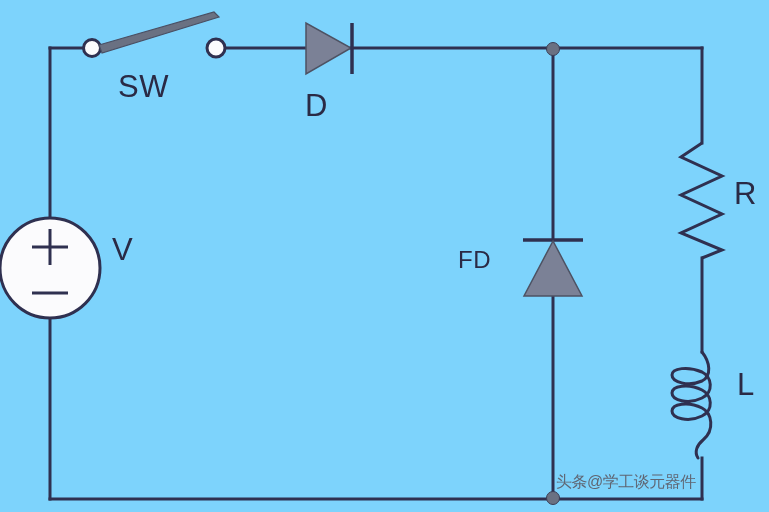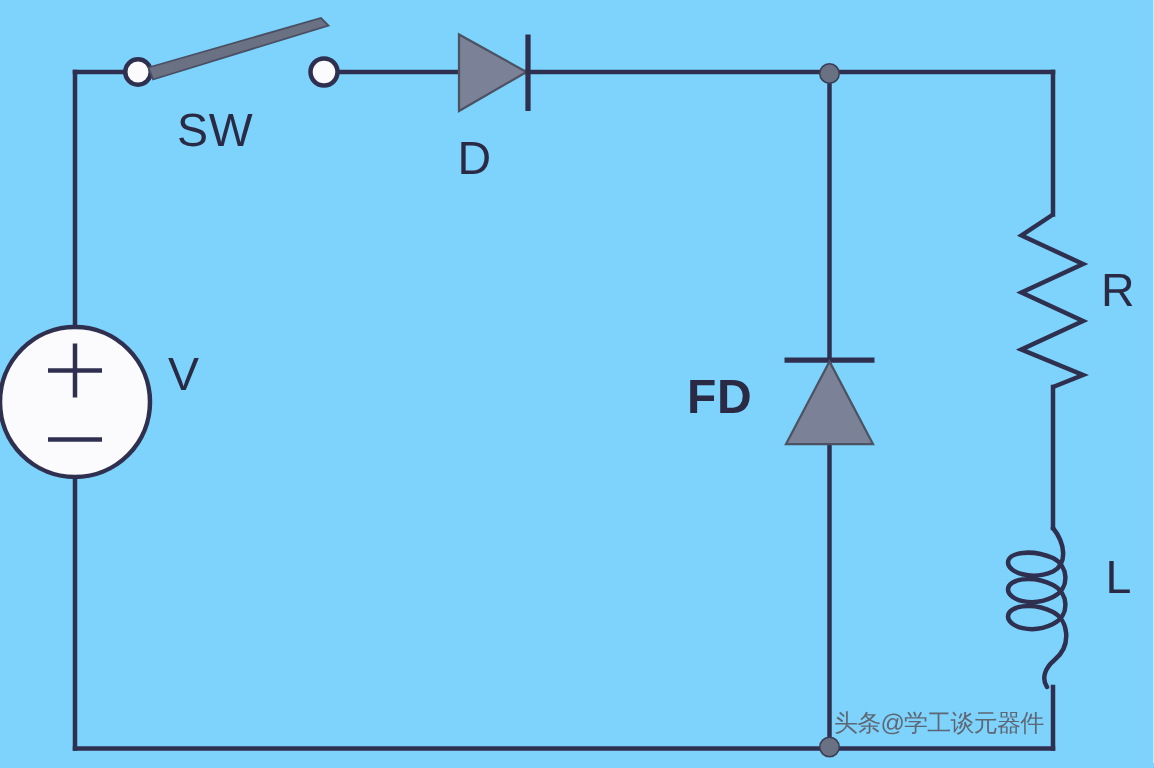--- a/index.html
+++ b/index.html
@@ -26,21 +26,21 @@
     position: absolute;
     color: #2a2a45;
     font-family: "Liberation Sans", sans-serif;
     white-space: nowrap;
     line-height: 1;
     user-select: none;
   }
   .lbl-sw   { left: 118px; top: 71px;  font-size: 31px; letter-spacing: 0.5px; }
   .lbl-d    { left: 305px; top: 90px;  font-size: 31px; }
   .lbl-v    { left: 112px; top: 234px; font-size: 31px; }
-  .lbl-fd   { left: 458px; top: 248px; font-size: 32px; font-weight: 700; letter-spacing: 0.5px; }
+  .lbl-fd   { left: 458px; top: 248px; font-size: 24px; font-weight: 400; letter-spacing: 0.5px; }
   .lbl-r    { left: 734px; top: 178px; font-size: 31px; }
   .lbl-l    { left: 737px; top: 369px; font-size: 31px; }
 
   #watermark-layer {
     position: absolute;
     left: 556px;
     top: 470px;
     width: 213px;
     height: 30px;
     pointer-events: none;

